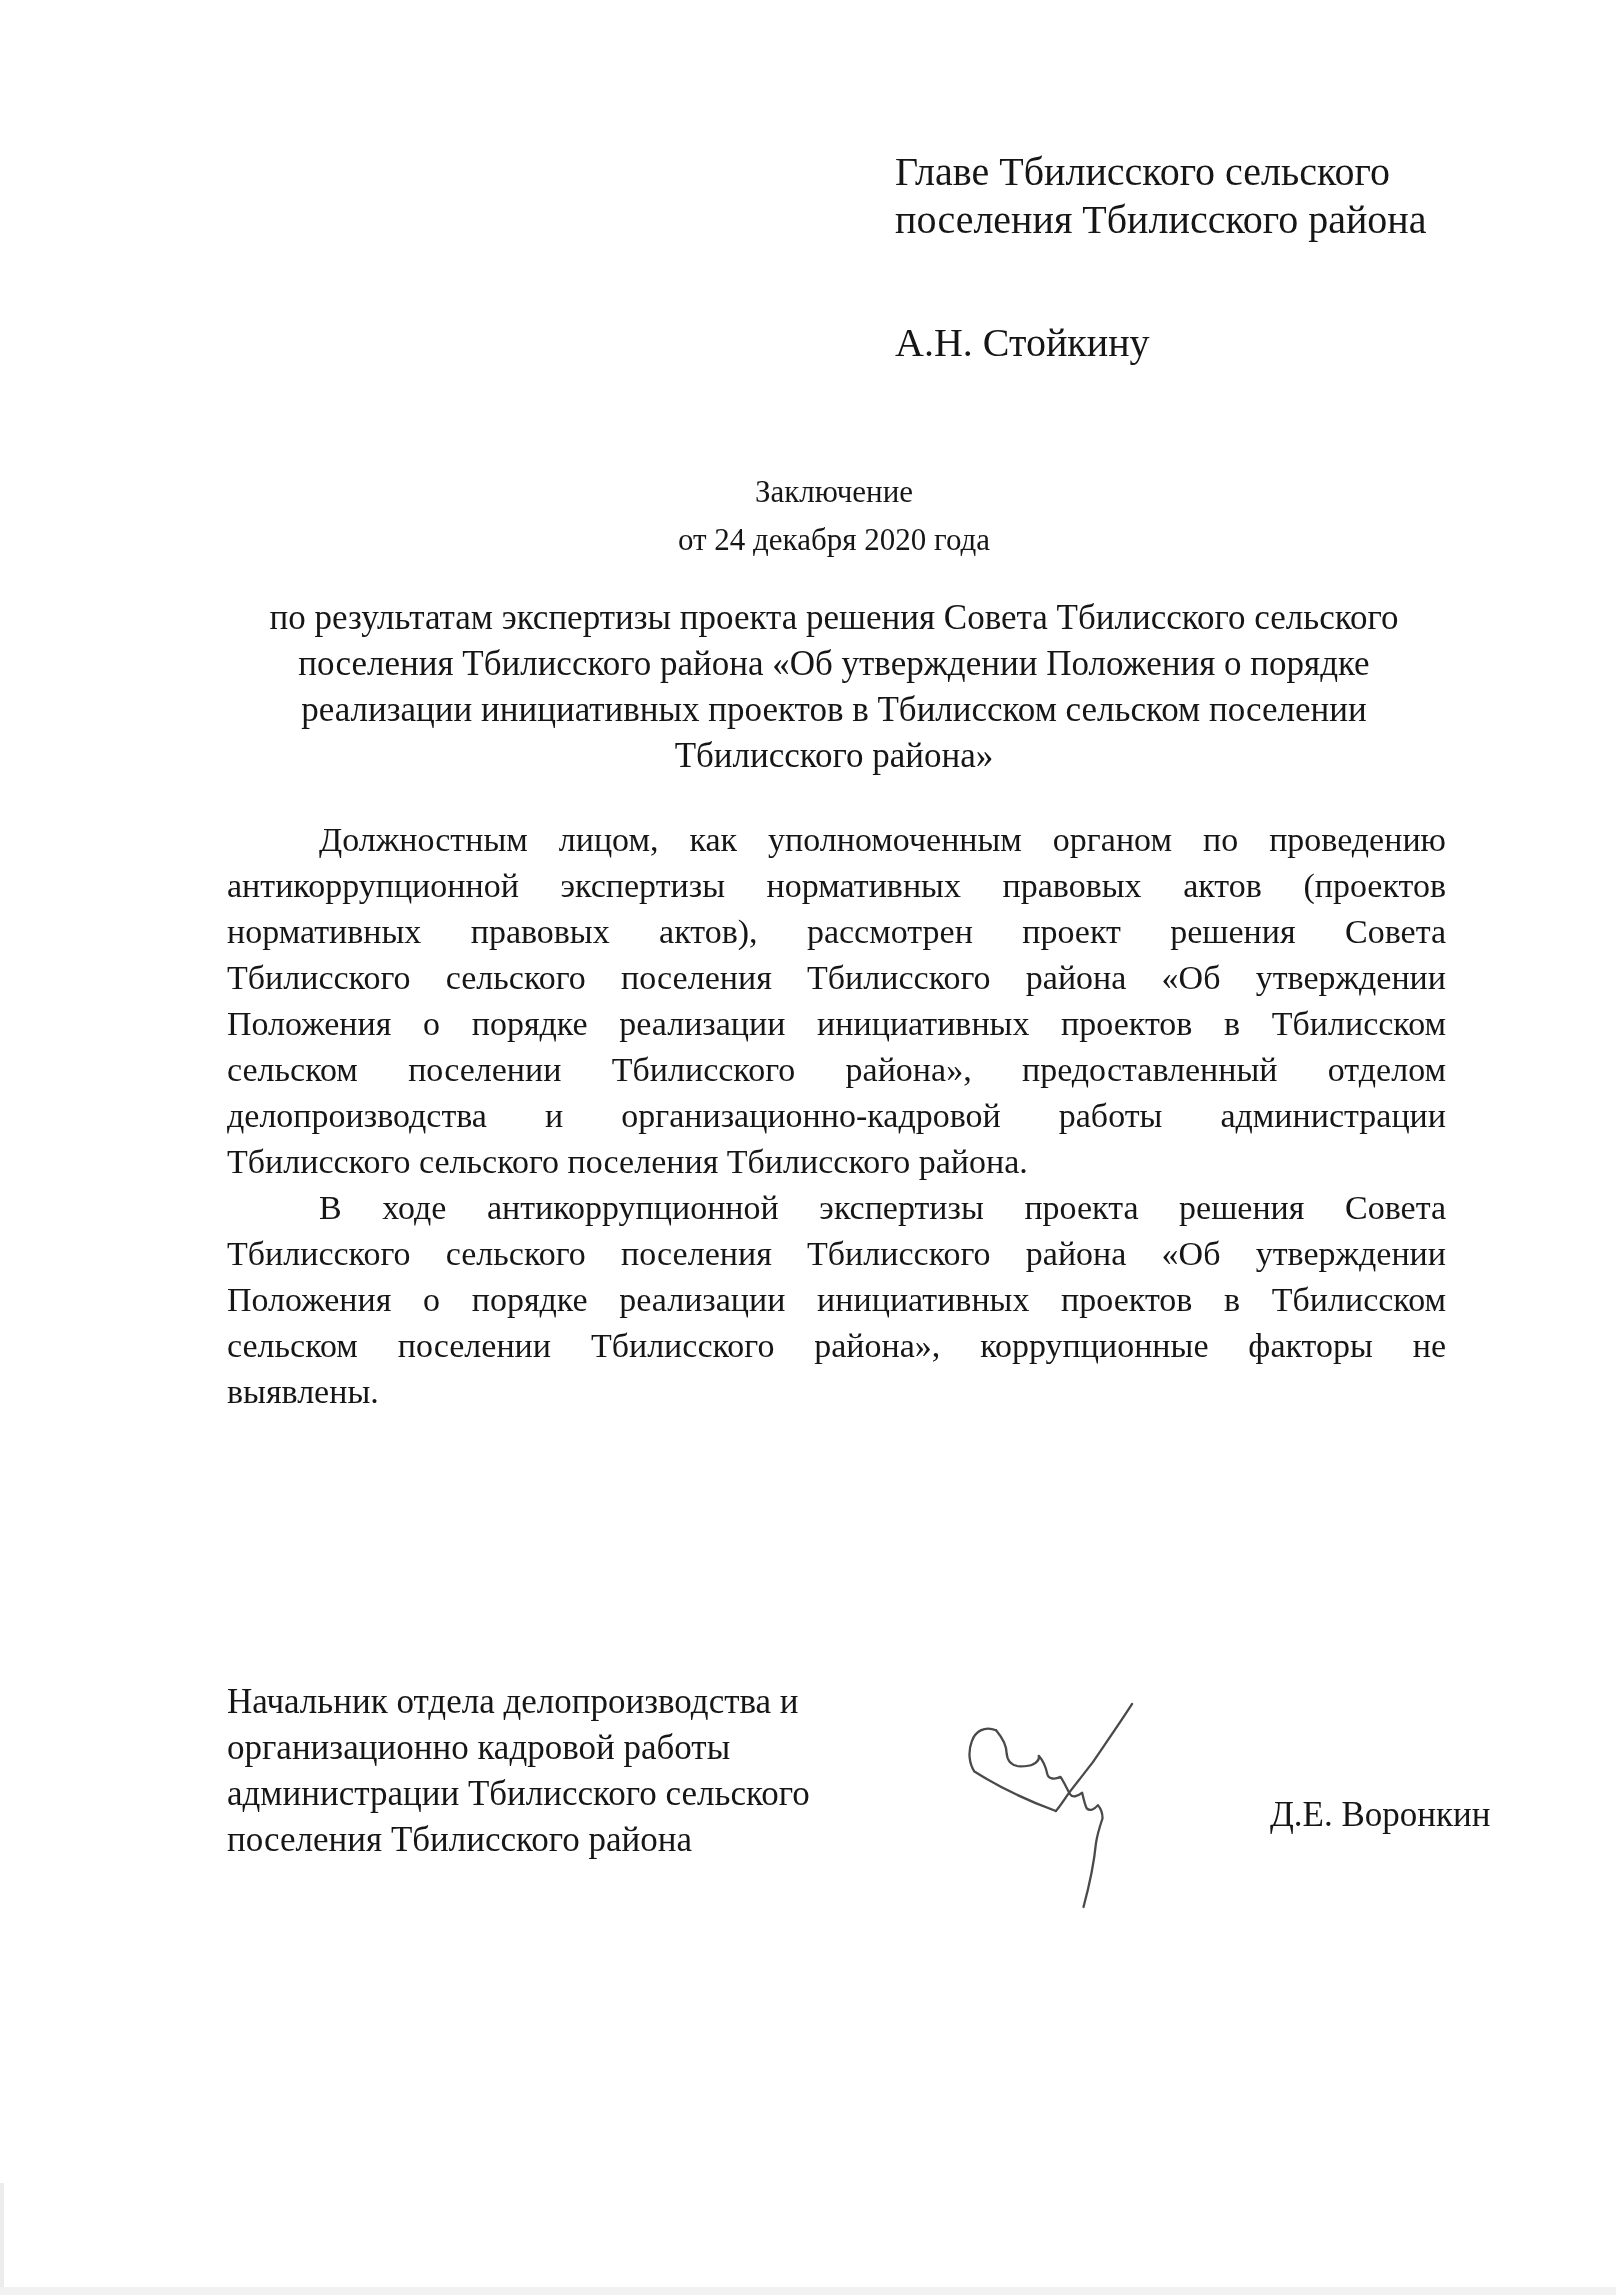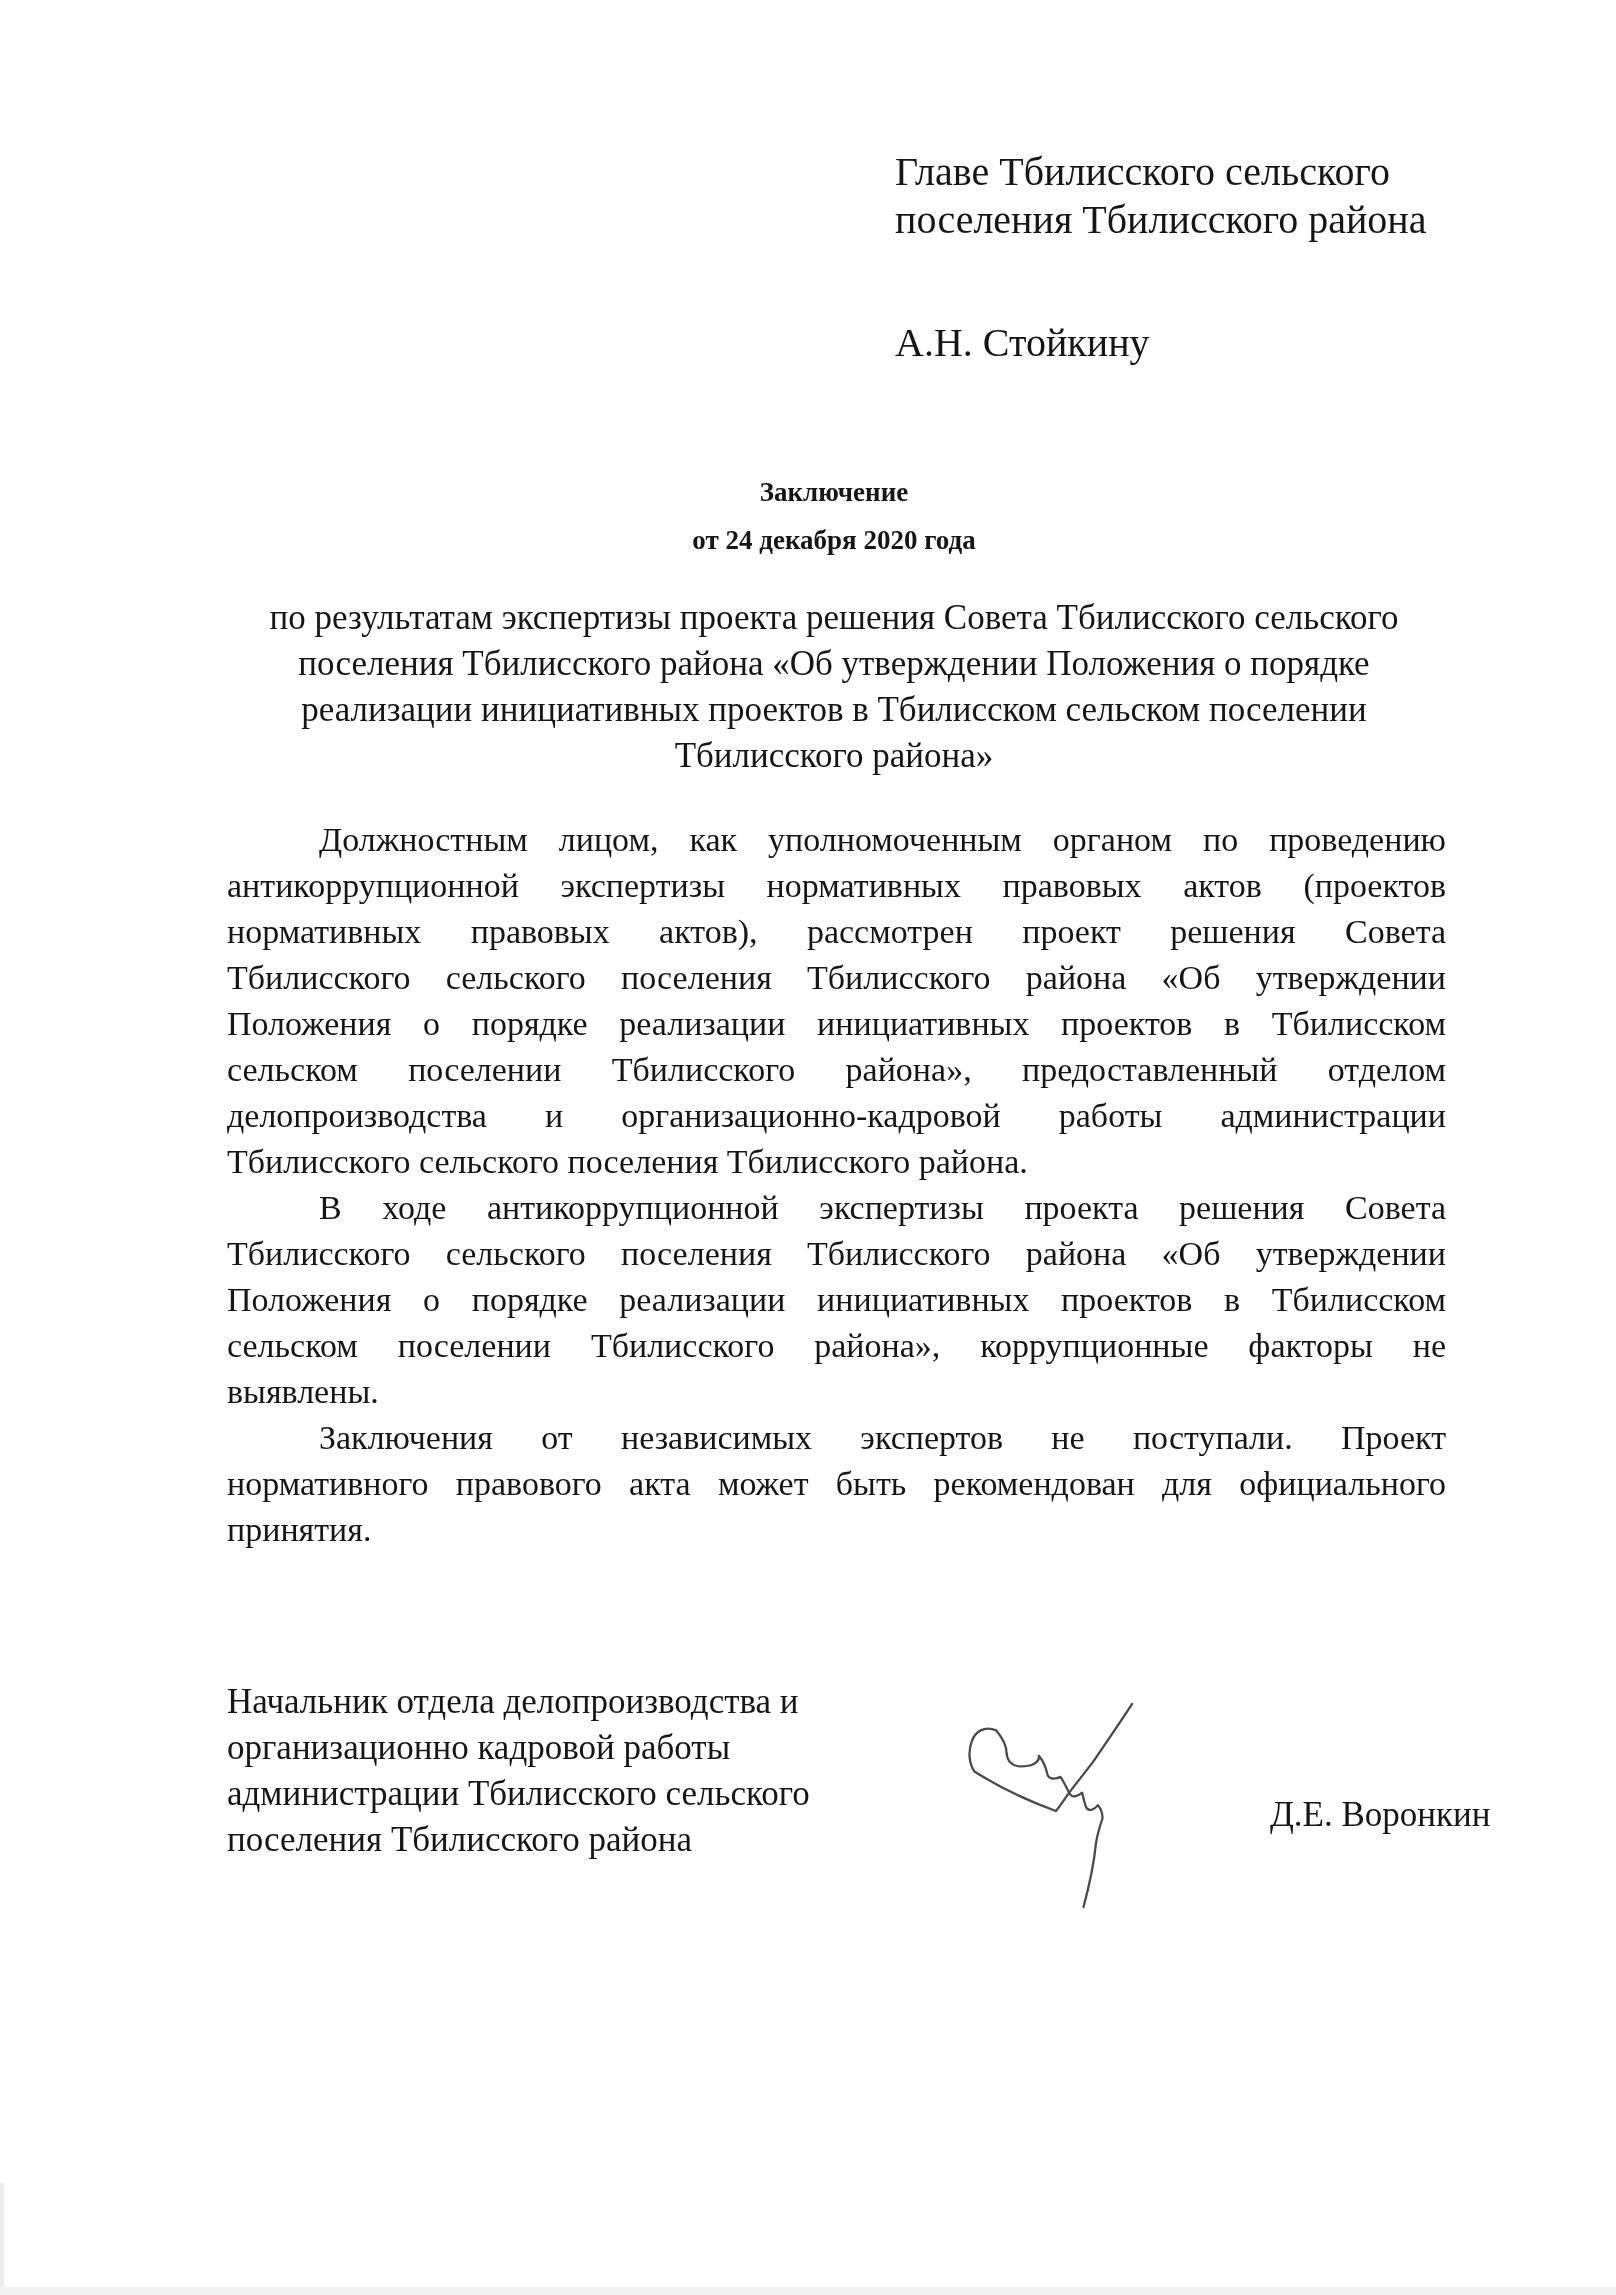--- a/index.html
+++ b/index.html
@@ -28,22 +28,22 @@
   .addressee-name {
     margin-top: 75px;
   }
   
   .title-block {
     position: absolute;
     left: 210px;
     top: 468px;
     width: 1248px;
     text-align: center;
-    font-weight: bold;
-    font-size: 27px;
+    font-weight: normal;
+    font-size: 31px;
     line-height: 48px;
   }
   
   .subject {
     position: absolute;
     left: 210px;
     top: 595px;
     width: 1248px;
     text-align: center;
     font-size: 35px;
@@ -138,25 +138,20 @@
       <div class="jline">делопроизводства и организационно-кадровой работы администрации</div>
       <div class="jline last">Тбилисского сельского поселения Тбилисского района.</div>
     </div>
     <div>
       <div class="jline indent">В ходе антикоррупционной экспертизы проекта решения Совета</div>
       <div class="jline">Тбилисского сельского поселения Тбилисского района «Об утверждении</div>
       <div class="jline">Положения о порядке реализации инициативных проектов в Тбилисском</div>
       <div class="jline">сельском поселении Тбилисского района», коррупционные факторы не</div>
       <div class="jline last">выявлены.</div>
     </div>
-    <div>
-      <div class="jline indent">Заключения от независимых экспертов не поступали. Проект</div>
-      <div class="jline">нормативного правового акта может быть рекомендован для официального</div>
-      <div class="jline last">принятия.</div>
-    </div>
   </div>
 
   <div class="sig-position">
     <div>Начальник отдела делопроизводства и</div>
     <div>организационно кадровой работы</div>
     <div>администрации Тбилисского сельского</div>
     <div>поселения Тбилисского района</div>
   </div>
 
   <svg class="signature-svg" viewBox="0 0 420 420" xmlns="http://www.w3.org/2000/svg" fill="none" stroke="#4a4a4a" stroke-width="3.5" stroke-linecap="round" stroke-linejoin="round">

